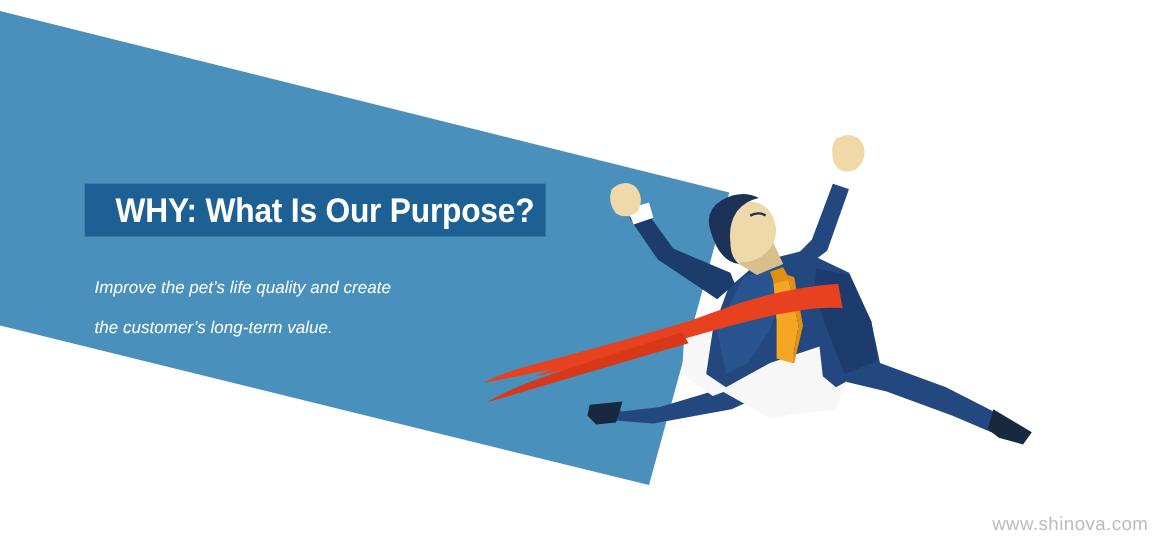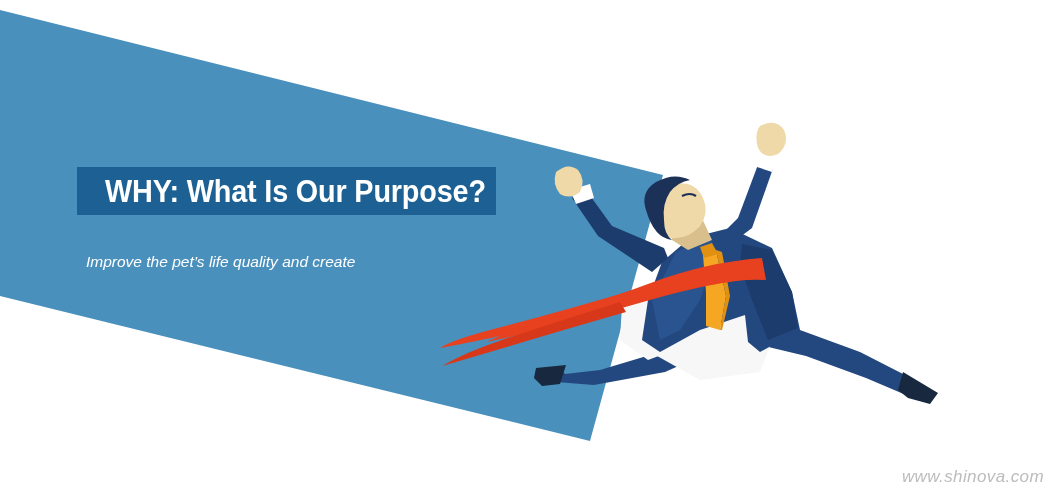--- a/index.html
+++ b/index.html
@@ -76,21 +76,20 @@
   .watermark {
     position: absolute;
     right: 16px;
     bottom: 12px;
     color: #bcbcbc;
     font-family: "Liberation Sans", sans-serif;
     font-size: 17px;
     font-weight: 400;
     letter-spacing: 0.4px;
     white-space: nowrap;
-    font-style: italic;
   }
 </style>
 </head>
 <body>
 
 <div id="stage">
 
   <svg id="art" viewBox="0 0 1060 499" xmlns="http://www.w3.org/2000/svg">
 
     <rect x="0" y="0" width="1060" height="499" fill="#ffffff"></rect>
@@ -164,19 +163,20 @@
   </svg>
 
   <div id="text-layer">
 
     <div class="headline-banner">
       <div class="headline-text">WHY: What Is Our Purpose?</div>
     </div>
 
     <div class="subtitle">
       <span class="line">Improve the pet’s life quality and create</span>
+      <span class="line">the customer’s long-term value.</span>
     </div>
 
     <div class="watermark">www.shinova.com</div>
 
   </div>
 
 </div>
 
 </body></html>

